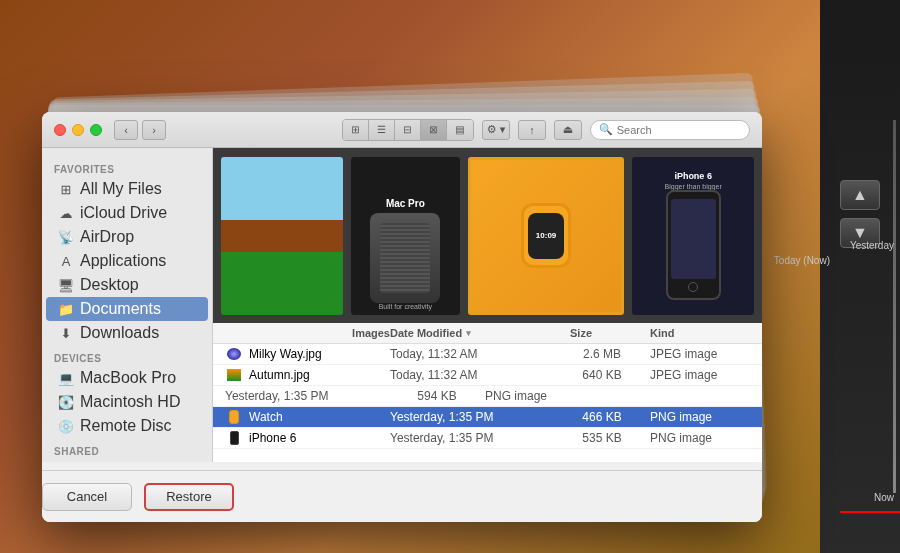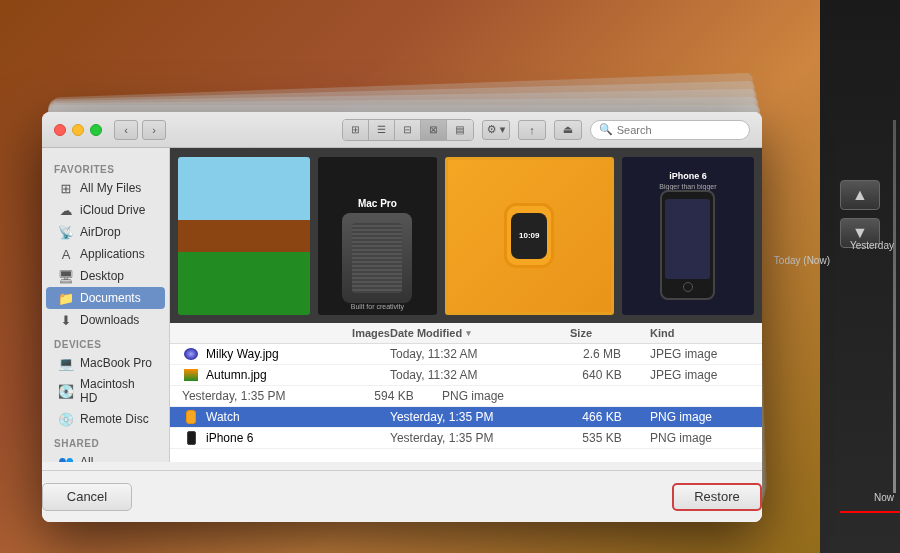--- a/index.html
+++ b/index.html
@@ -230,21 +230,21 @@
 
     
     .dialog-body {
       display: flex;
       flex: 1;
       overflow: hidden;
     }
 
     
     .sidebar {
-      width: 128px;
+      width: 171px;
       background: #e8e8e8;
       border-right: 1px solid #ccc;
       padding: 8px 0;
       flex-shrink: 0;
       overflow-y: auto;
     }
     .sidebar-section-label {
       font-size: 10px;
       font-weight: 700;
       color: #888;
@@ -270,21 +270,21 @@
       width: 16px;
       height: 16px;
       display: flex;
       align-items: center;
       justify-content: center;
       font-size: 13px;
       color: #555;
       flex-shrink: 0;
     }
     .sidebar-label {
-      font-size: 12px;
+      font-size: 16px;
       color: #333;
     }
     .sidebar-item.active .sidebar-label { color: white; }
 
     
     .main-content {
       flex: 1;
       display: flex;
       flex-direction: column;
       background: #3a3a3a;
@@ -464,21 +464,21 @@
     .file-size { width: 80px; color: #555; text-align: center; padding-right: 16px; }
     .file-kind { width: 100px; color: #555; }
 
     
     .dialog-footer {
       height: 52px;
       background: #f0f0f0;
       border-top: 1px solid #ccc;
       display: flex;
       align-items: center;
-      justify-content: space-between;
+      justify-content: flex-start;
       gap: 12px;
       flex-shrink: 0;
       margin-top: 8px;
     }
     .btn-cancel {
       width: 90px;
       height: 28px;
       background: linear-gradient(to bottom, #f5f5f5, #e0e0e0);
       border: 1px solid #bbb;
       border-radius: 5px;

